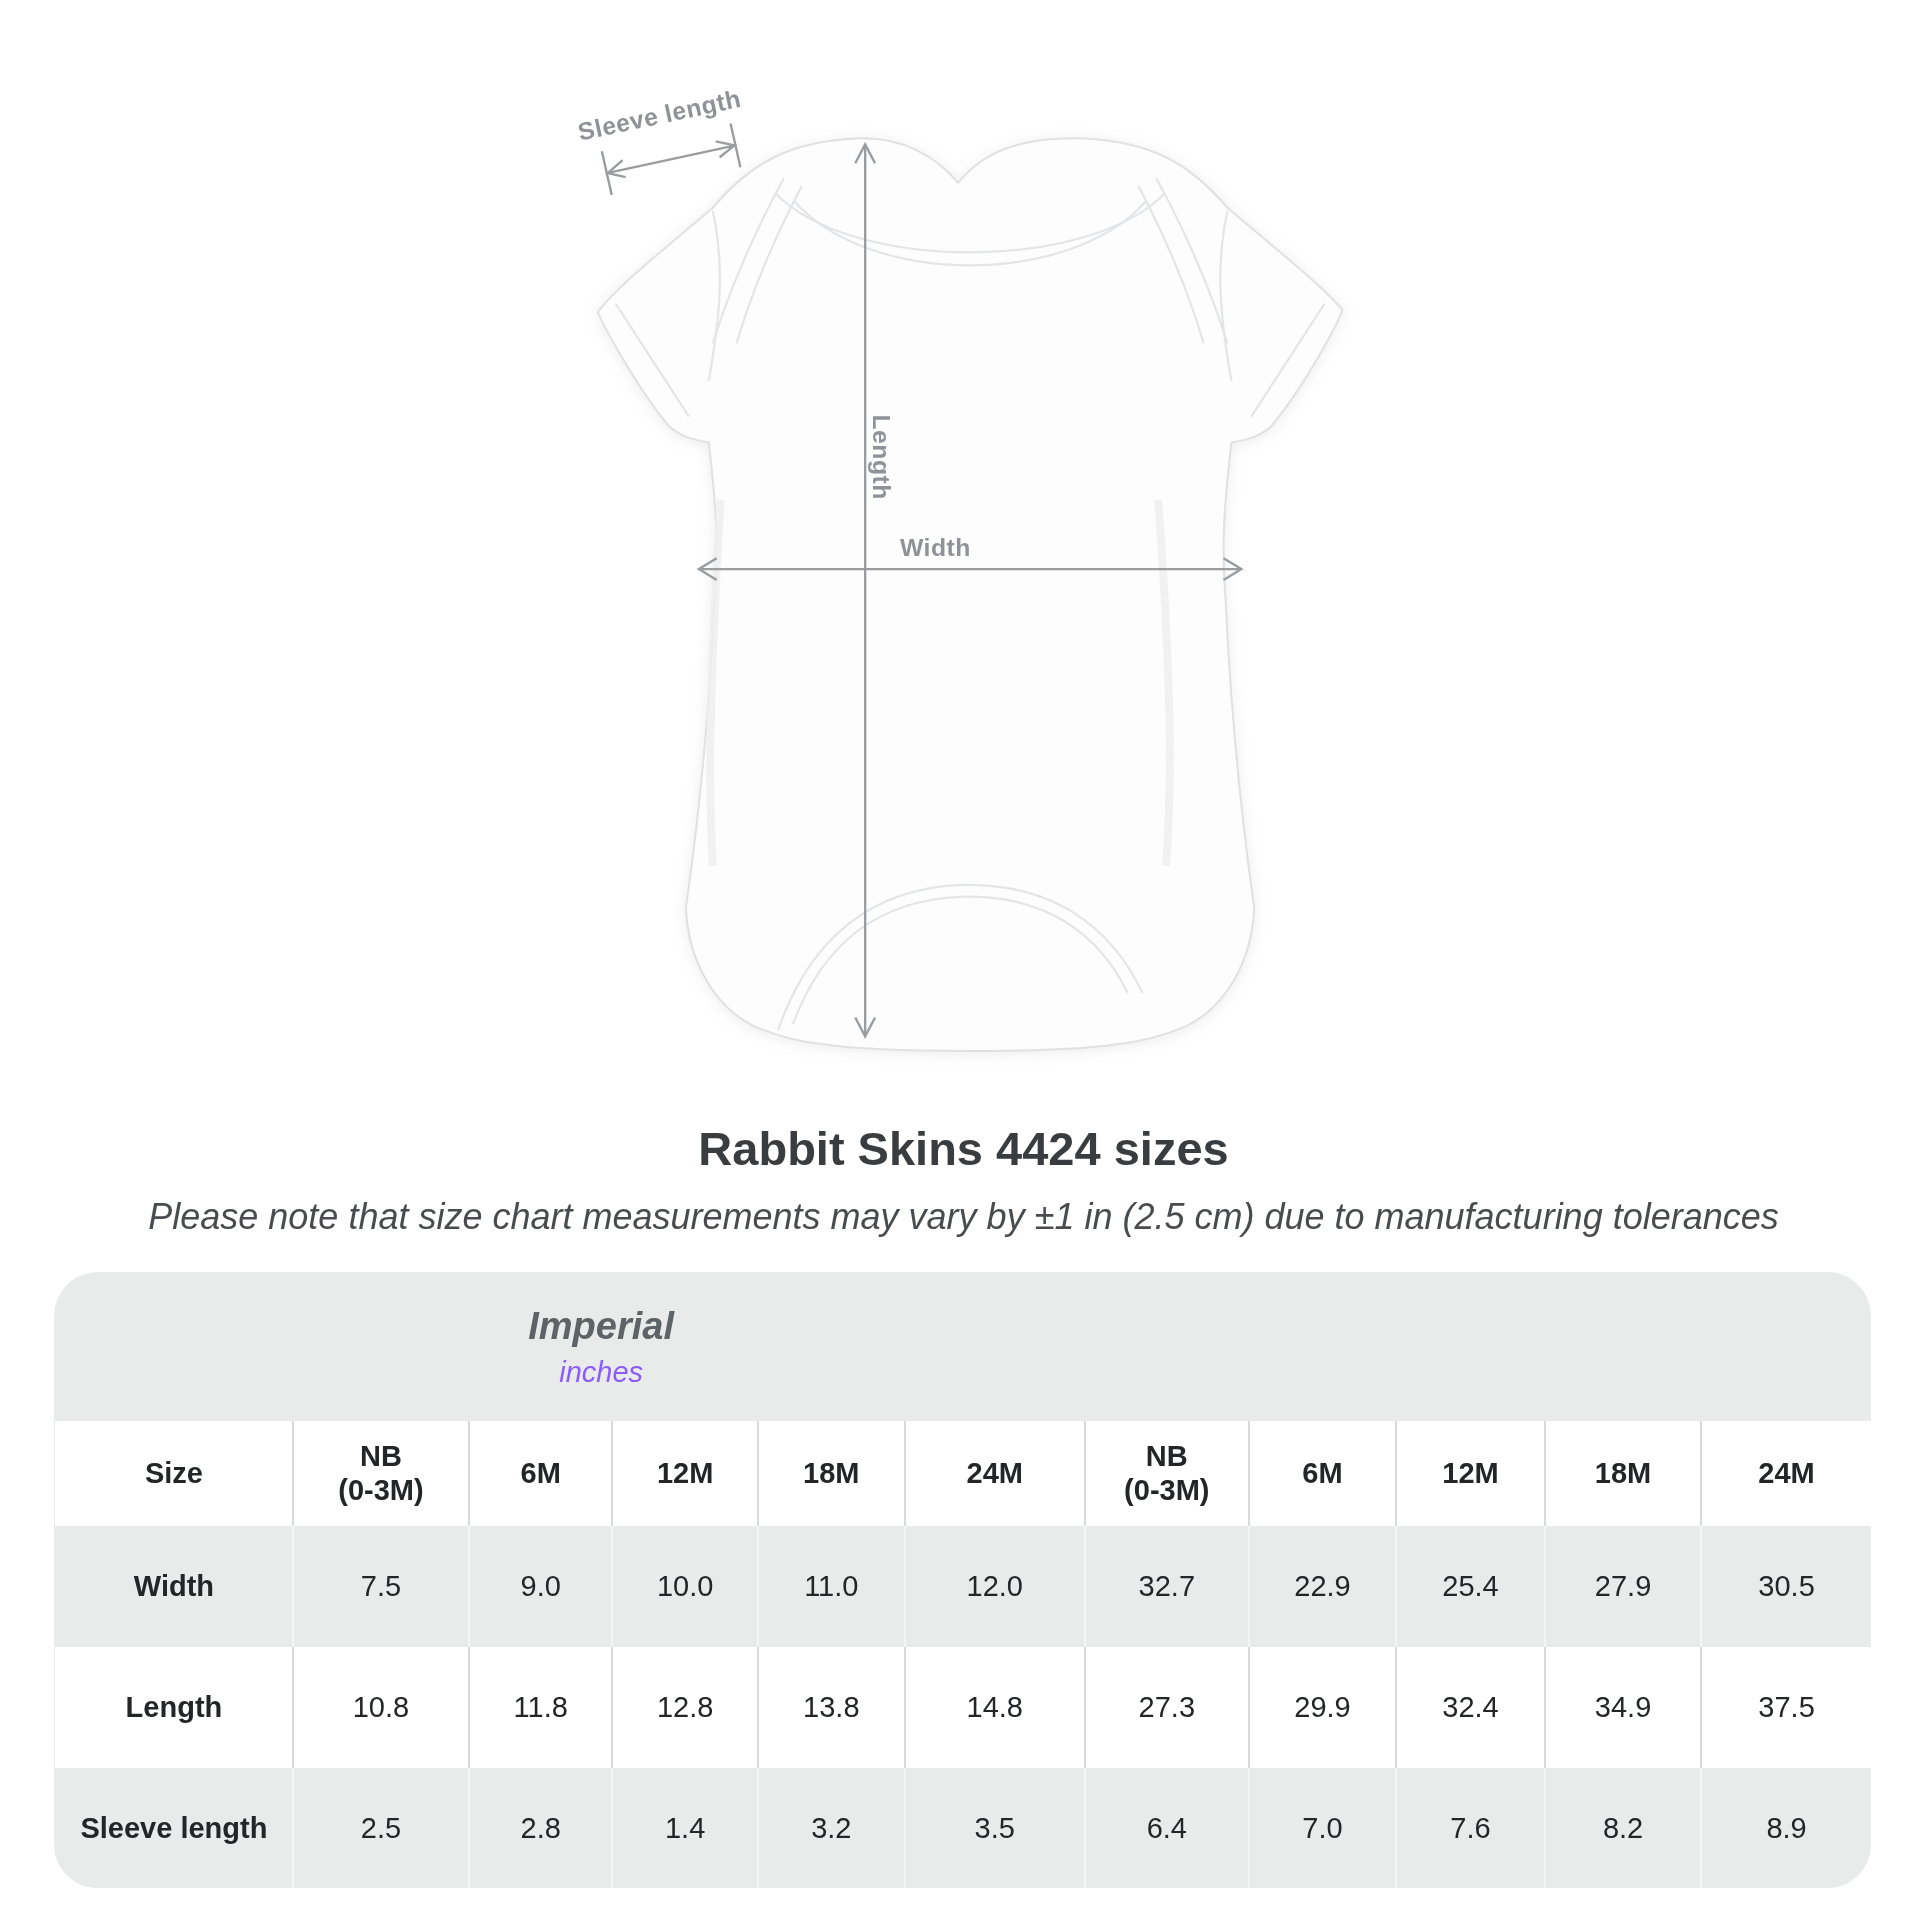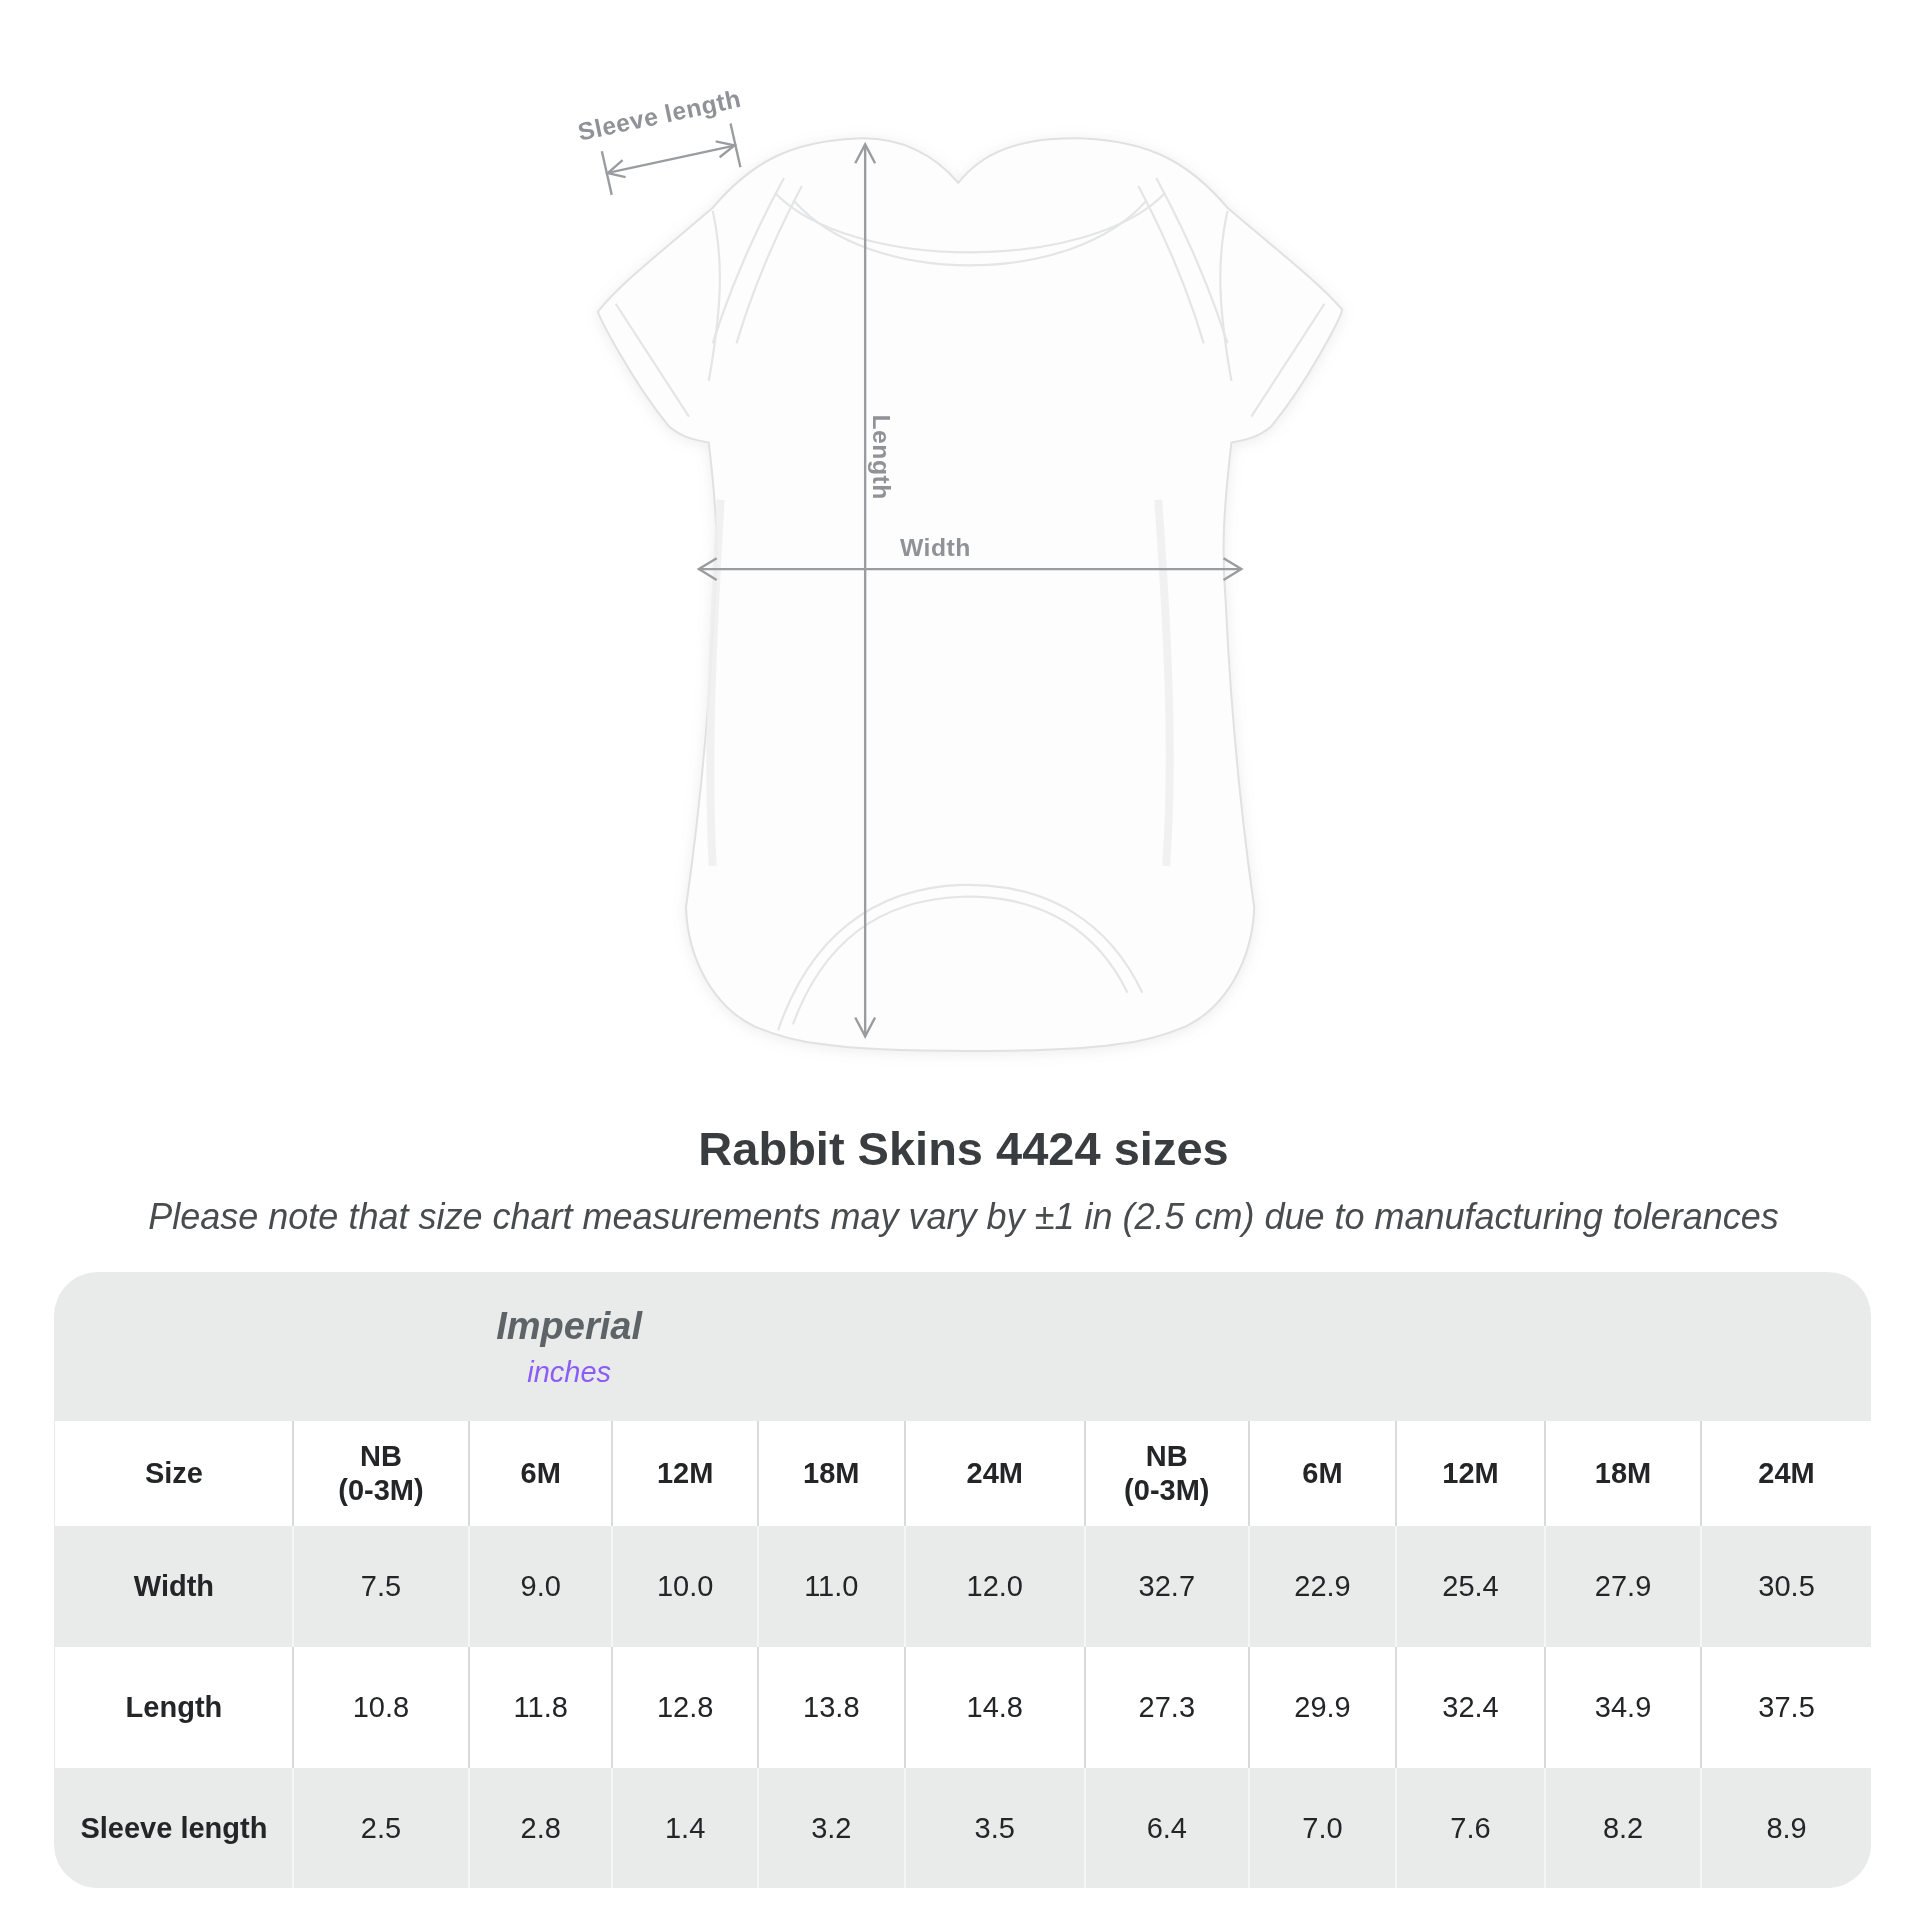--- a/index.html
+++ b/index.html
@@ -25,21 +25,21 @@
     position:absolute;left:0;top:1196px;width:100%;text-align:center;
     font-size:36px;font-style:italic;color:#494c4f;margin:0;
   }
   
   .size-table{
     position:absolute;left:54px;top:1272px;width:1817px;height:616px;
     background:#e9eaea;border-radius:44px;overflow:hidden;
   }
   .group-header{display:flex;height:149px;}
   .group-cell{display:flex;flex-direction:column;align-items:center;justify-content:center;gap:8px;}
-  .group-cell.imperial{width:56.7%;}
+  .group-cell.imperial{width:56.7%;padding-left:32px;}
   .group-cell.metric{width:43.3%;}
   .group-name{font-size:38px;font-weight:bold;font-style:italic;color:#5d6367;}
   .group-unit{font-size:29px;font-style:italic;color:#8b5cf6;}
   table.sizes{width:100%;height:467px;border-collapse:collapse;table-layout:fixed;}
   table.sizes td{
     text-align:center;vertical-align:middle;font-size:29px;color:#232527;
     border-left:2px solid transparent;padding:0;
   }
   tr.row-white{background:#ffffff;}
   tr.row-gray{background:#e9eaea;}

